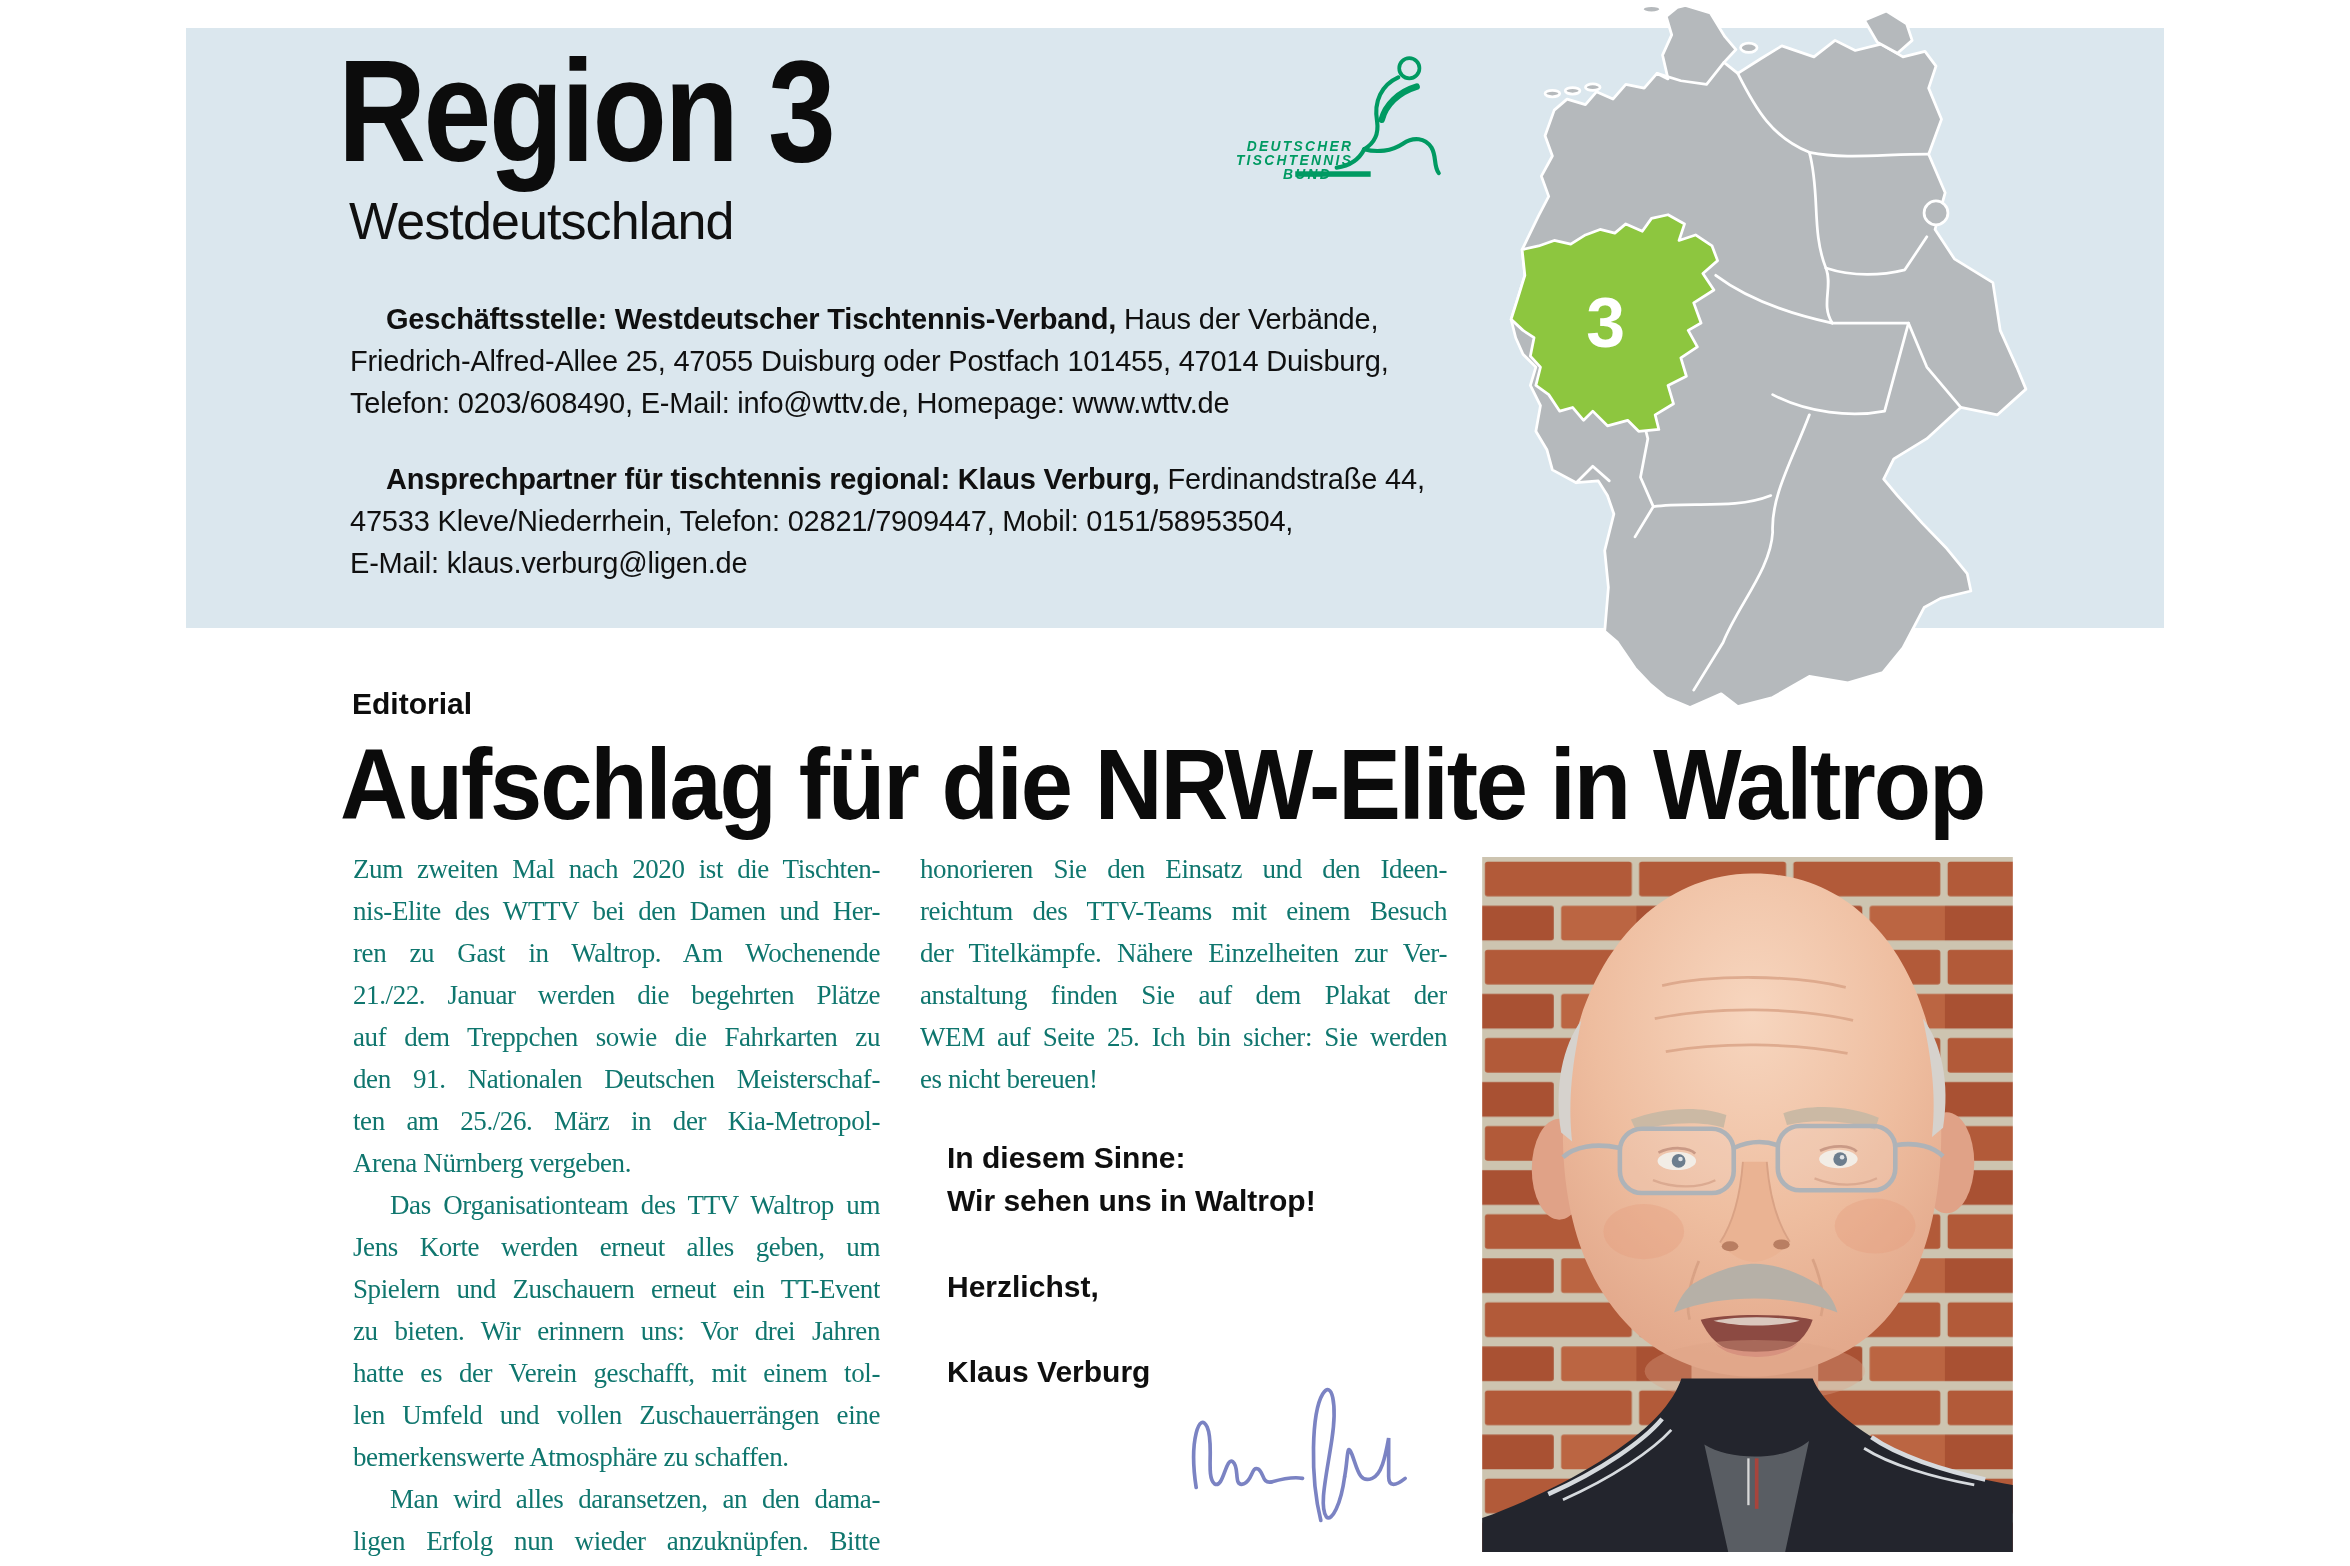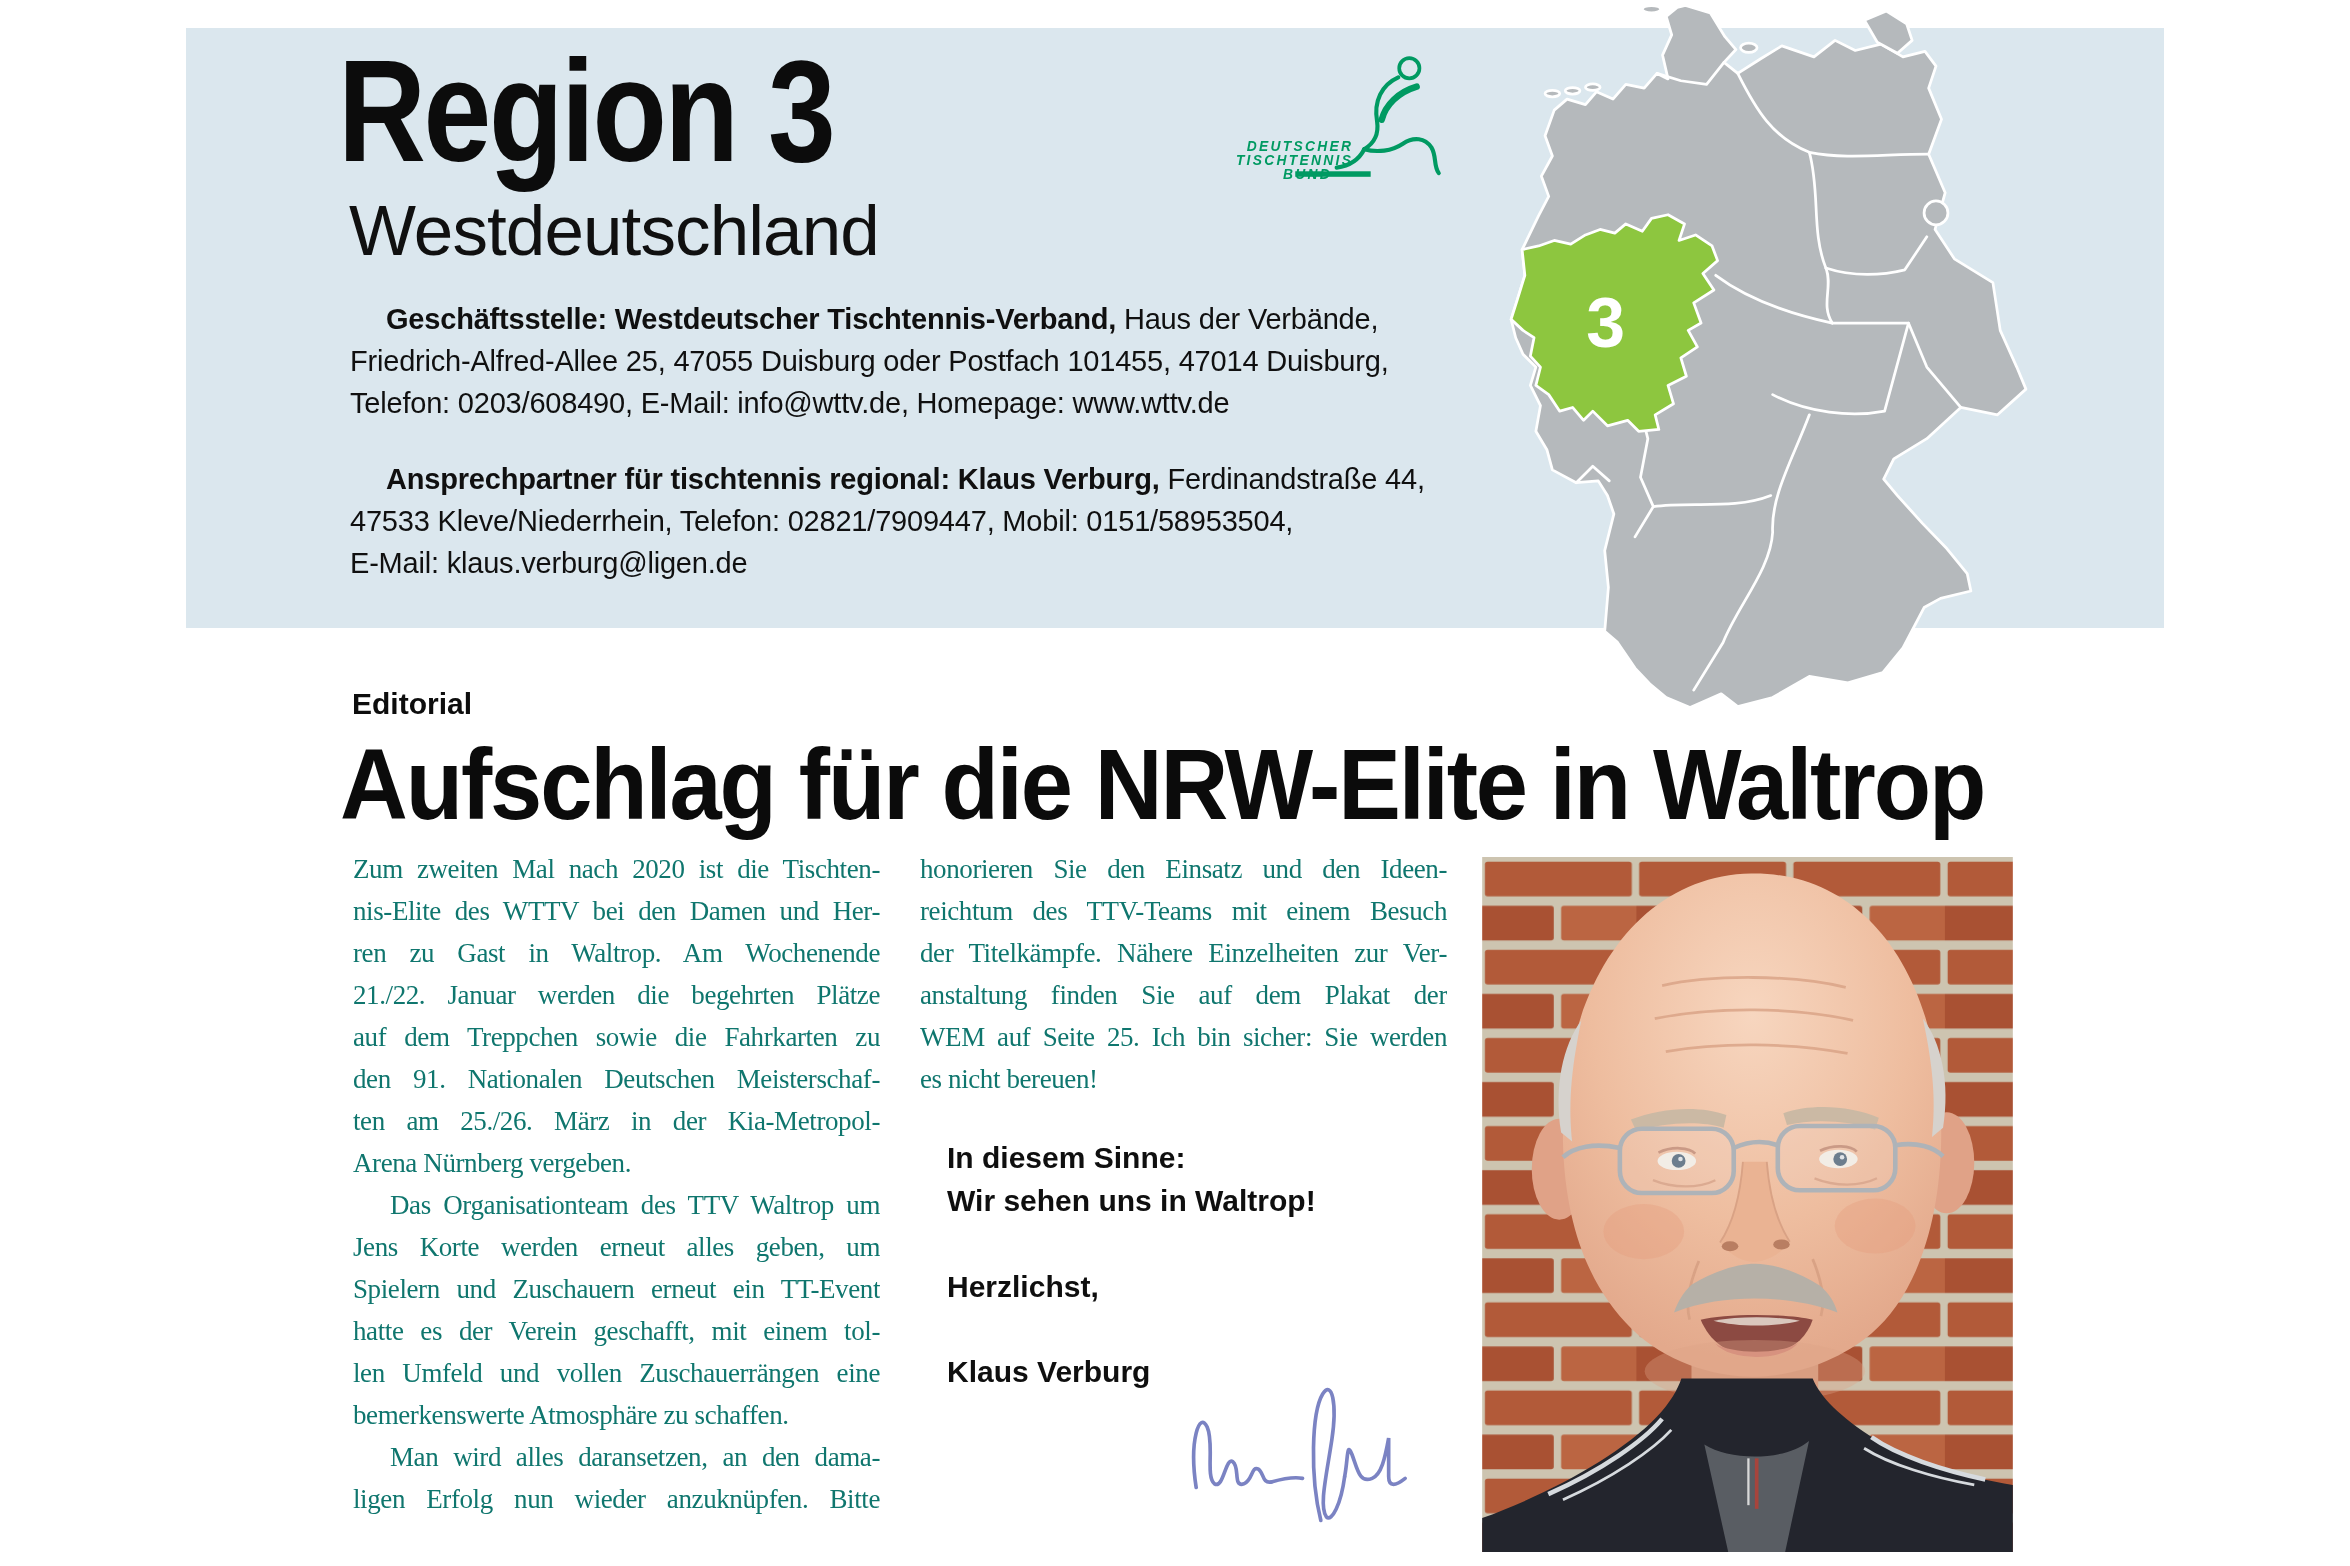--- a/index.html
+++ b/index.html
@@ -3,21 +3,21 @@
 <meta charset="utf-8">
 <style>
   html,body{margin:0;padding:0;background:#ffffff;}
   .page{position:relative;width:2281px;height:1567px;background:#ffffff;overflow:hidden;
         font-family:"Liberation Sans",sans-serif;color:#111;}
 
   
   .banner{position:absolute;left:186px;top:27.5px;width:1978px;height:600px;background:#dbe7ee;}
   .region-title{position:absolute;left:338px;top:39px;font-size:145px;font-weight:bold;color:#0c0c0c;
         line-height:1;white-space:nowrap;letter-spacing:-2.8px;transform:scaleX(.84);transform-origin:left top;}
-  .region-subtitle{position:absolute;left:349px;top:195px;font-size:71px;font-weight:normal;color:#101010;
+  .region-subtitle{position:absolute;left:349px;top:195px;font-size:52px;font-weight:normal;color:#101010;
         line-height:1;white-space:nowrap;letter-spacing:-0.9px;}
   .baddr{position:absolute;left:350px;width:1152px;font-size:29px;line-height:42px;color:#101010;letter-spacing:-0.2px;}
   .baddr b{font-weight:bold;margin-left:36px;}
   #office{top:298px;}
   #contact{top:458px;}
 
   
   .dtb{position:absolute;left:1229px;top:48px;width:230px;height:138px;}
   .dtb text{font-family:"Liberation Sans",sans-serif;font-style:italic;font-weight:bold;
         font-size:15px;letter-spacing:2.5px;fill:#009a62;text-anchor:end;}
@@ -130,20 +130,21 @@
       <div class="tline j">nis-Elite des WTTV bei den Damen und Her-</div>
       <div class="tline j">ren zu Gast in Waltrop. Am Wochenende</div>
       <div class="tline j">21./22. Januar werden die begehrten Plätze</div>
       <div class="tline j">auf dem Treppchen sowie die Fahrkarten zu</div>
       <div class="tline j">den 91. Nationalen Deutschen Meisterschaf-</div>
       <div class="tline j">ten am 25./26. März in der Kia-Metropol-</div>
       <div class="tline">Arena Nürnberg vergeben.</div>
       <div class="tline j in">Das Organisationteam des TTV Waltrop um</div>
       <div class="tline j">Jens Korte werden erneut alles geben, um</div>
       <div class="tline j">Spielern und Zuschauern erneut ein TT-Event</div>
+      <div class="tline j">zu bieten. Wir erinnern uns: Vor drei Jahren</div>
       <div class="tline j">hatte es der Verein geschafft, mit einem tol-</div>
       <div class="tline j">len Umfeld und vollen Zuschauerrängen eine</div>
       <div class="tline">bemerkenswerte Atmosphäre zu schaffen.</div>
       <div class="tline j in">Man wird alles daransetzen, an den dama-</div>
       <div class="tline j">ligen Erfolg nun wieder anzuknüpfen. Bitte</div>
     </div>
   <div class="col" id="col2">
       <div class="tline j">honorieren Sie den Einsatz und den Ideen-</div>
       <div class="tline j">reichtum des TTV-Teams mit einem Besuch</div>
       <div class="tline j">der Titelkämpfe. Nähere Einzelheiten zur Ver-</div>

